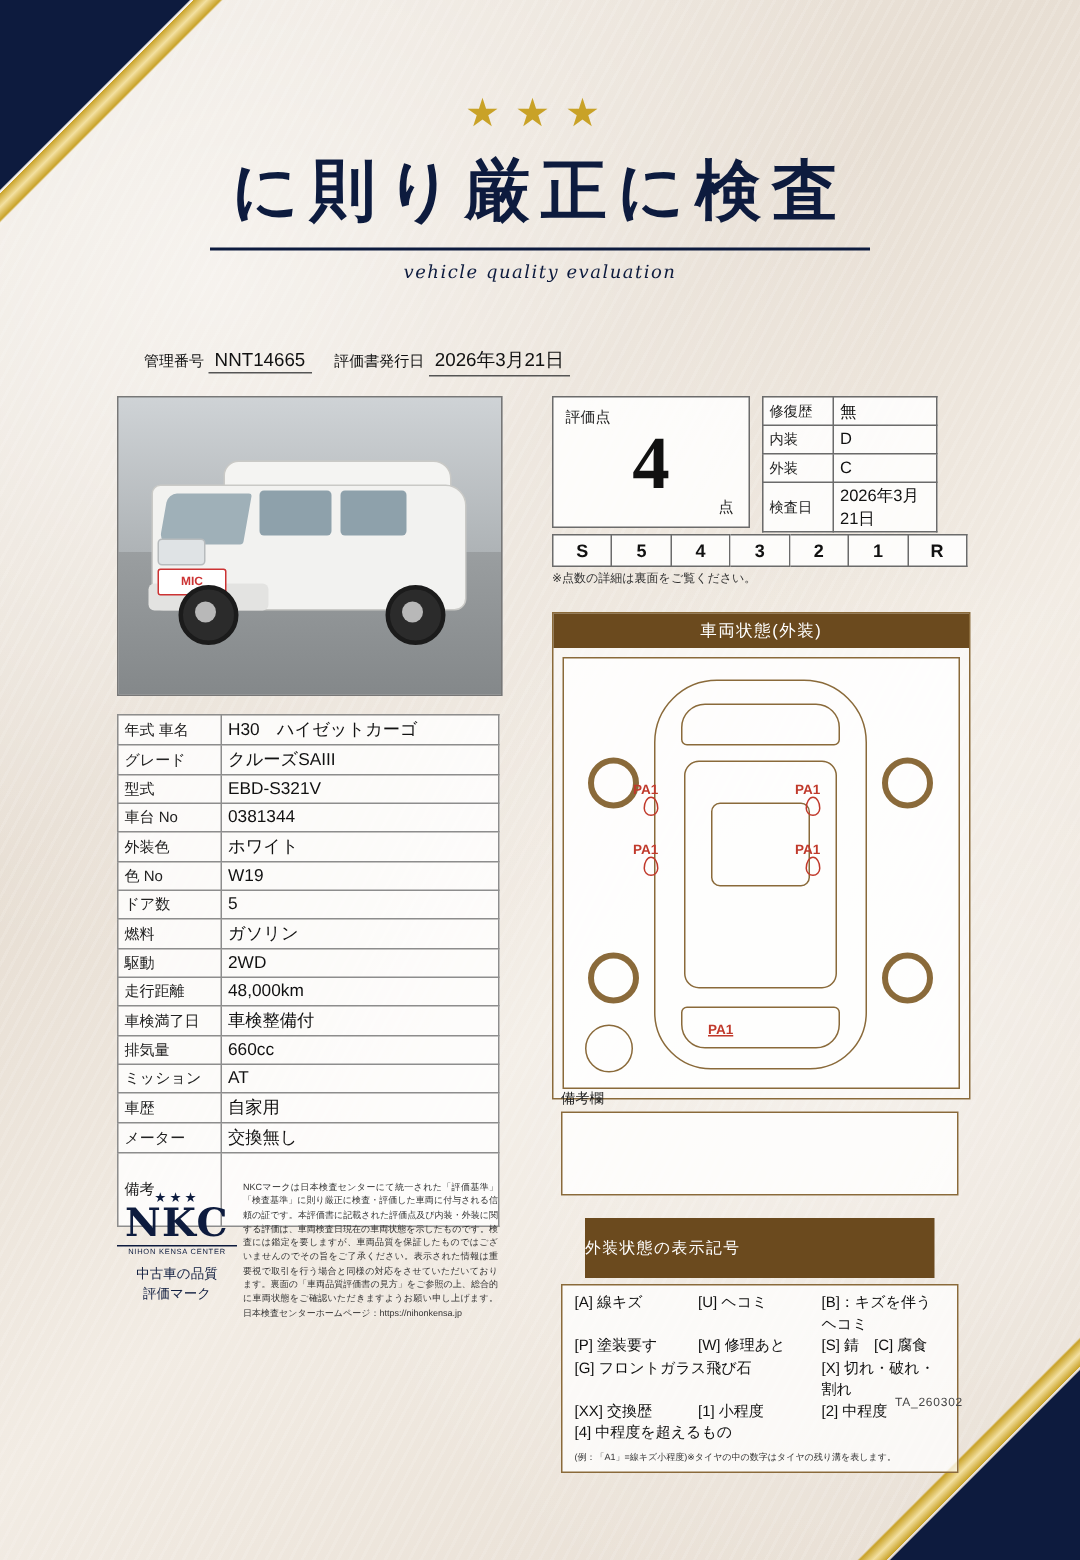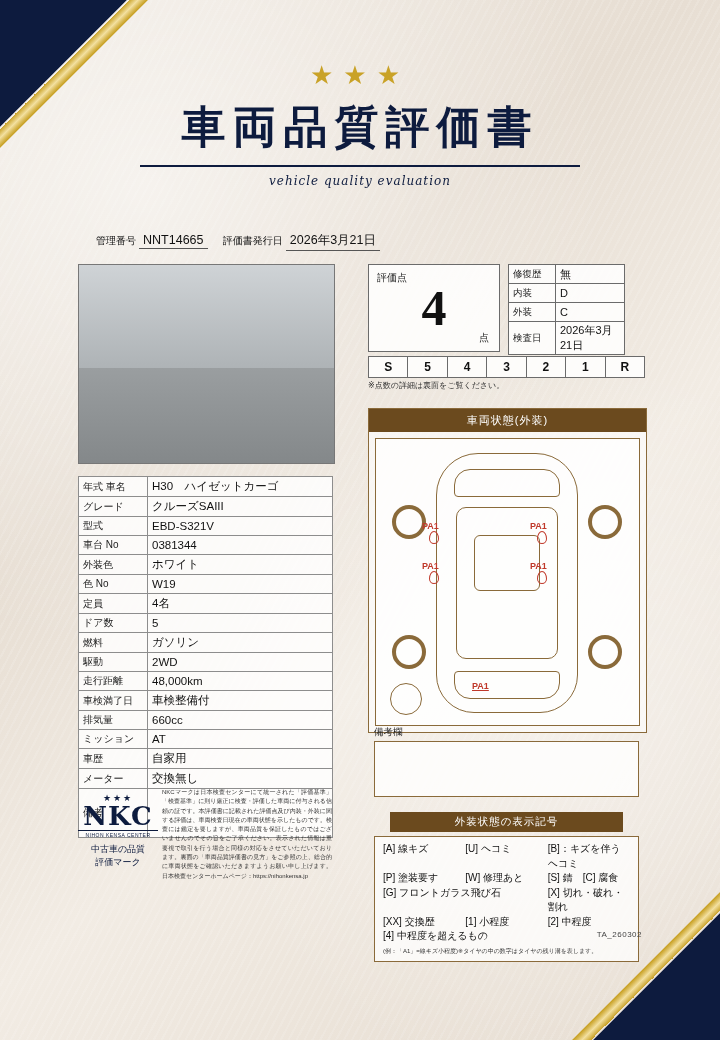--- a/index.html
+++ b/index.html
@@ -118,57 +118,71 @@
   .wheelO{position:absolute;width:26px;height:26px;border-radius:50%;border:4px solid #8a6a3a;}
   .tag{position:absolute;font-size:9px;color:#c0392b;font-weight:bold;}
   .tag .pin{position:absolute;left:7px;top:10px;width:8px;height:11px;border:1.2px solid #c0392b;border-radius:50% 50% 50% 50%/60% 60% 40% 40%;}
   .tag.ul{text-decoration:underline;}
 
   .remark{position:absolute;left:374px;top:726px;width:265px;}
   .remark .lb{font-size:9.5px;color:#222;margin-bottom:2px;}
   .remark .bx{height:54px;border:1px solid #8a6a3a;background:rgba(255,255,255,.8);}
 
   .legend{position:absolute;left:374px;top:812px;width:265px;}
-  .legend-hd{background:#6b4a1e;color:#fff;font-size:10.5px;text-align:center;padding:3px 0;letter-spacing:1px;margin:0 16px;}
+  .legend-hd{background:#6b4a1e;color:#fff;font-size:10.5px;text-align:left;padding:13px 0;letter-spacing:1px;margin:0 16px;}
   .legend-bd{border:1px solid #8a6a3a;background:rgba(255,255,255,.75);padding:5px 8px;margin-top:4px;}
   .legend-row{display:flex;font-size:10px;color:#111;line-height:1.45;}
   .legend-row span{flex:1;}
   .legend-note{font-size:6px;color:#333;margin-top:3px;}
 
   .code{position:absolute;right:78px;top:930px;font-size:8px;color:#444;letter-spacing:.5px;}
 </style>
 </head>
 <body>
 
 <div class="page">
   <div class="corner tl"></div>
   <div class="corner br"></div>
 
   <div class="header">
     <div class="stars">★★★</div>
-    <div class="title">車両品質評価書</div>
+    <div class="title">に則り厳正に検査</div>
     <div class="title-rule"></div>
     <div class="subtitle">vehicle quality evaluation</div>
   </div>
 
   <div class="meta">
     <span class="grp">
       <span class="lbl">管理番号</span>
       <span class="u val">NNT14665</span>
     </span>
     &nbsp;&nbsp;&nbsp;
     <span class="grp">
       <span class="lbl">評価書発行日</span>
       <span class="u val">2026年3月21日</span>
     </span>
   </div>
 
   <div class="photo">
     <div class="sky"></div>
     <div class="ground"></div>
+    <div class="car">
+      <div class="roof"></div>
+      <div class="body"></div>
+      <div class="wind"></div>
+      <div class="wind2"></div>
+      <div class="wind3"></div>
+      <div class="lamp"></div>
+      <div class="bumper"></div>
+      <div class="plate">
+        <span>MIC</span>
+      </div>
+      <div class="wheel f"></div>
+      <div class="wheel r"></div>
+    </div>
   </div>
 
   <table class="spec">
     <tbody>
       <tr>
           <td class="k">年式 車名</td>
           <td class="v">H30　ハイゼットカーゴ</td>
         </tr>
       <tr>
           <td class="k">グレード</td>
@@ -182,24 +196,20 @@
           <td class="k">車台 No</td>
           <td class="v">0381344</td>
         </tr>
       <tr>
           <td class="k">外装色</td>
           <td class="v">ホワイト</td>
         </tr>
       <tr>
           <td class="k">色 No</td>
           <td class="v">W19</td>
-        </tr>
-      <tr>
-          <td class="k">定員</td>
-          <td class="v">4名</td>
         </tr>
       <tr>
           <td class="k">ドア数</td>
           <td class="v">5</td>
         </tr>
       <tr>
           <td class="k">燃料</td>
           <td class="v">ガソリン</td>
         </tr>
       <tr>

